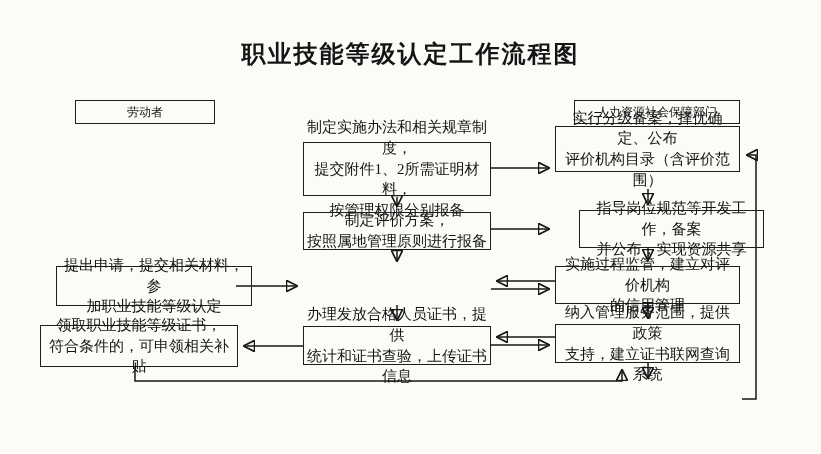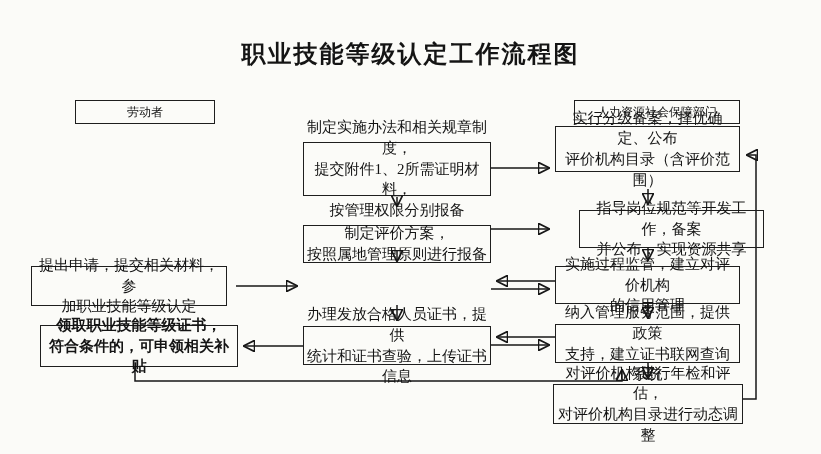--- a/index.html
+++ b/index.html
@@ -74,34 +74,32 @@
   </svg>
 
   <div class="title">职业技能等级认定工作流程图</div>
 
   <div class="lane-header" style="left:75px;top:100px;width:140px;height:24px;">劳动者</div>
   <div class="lane-header" style="left:574px;top:100px;width:166px;height:24px;">人力资源社会保障部门</div>
 
   <div class="node" style="left:303px;top:142px;width:188px;height:54px;">制定实施办法和相关规章制度，
 提交附件1、2所需证明材料，
 按管理权限分别报备</div>
-  <div class="node" style="left:303px;top:212px;width:188px;height:38px;margin-top:13px;">制定评价方案，
+  <div class="node" style="left:303px;top:212px;width:188px;height:38px;">制定评价方案，
 按照属地管理原则进行报备</div>
   <div class="node" style="left:303px;top:326px;width:188px;height:39px;">办理发放合格人员证书，提供
 统计和证书查验，上传证书信息</div>
 
   <div class="node" style="left:555px;top:126px;width:185px;height:46px;">实行分级备案，择优确定、公布
 评价机构目录（含评价范围）</div>
   <div class="node" style="left:555px;top:210px;width:185px;height:38px;margin-left:24px;">指导岗位规范等开发工作，备案
 并公布，实现资源共享</div>
   <div class="node" style="left:555px;top:324px;width:185px;height:39px;">纳入管理服务范围，提供政策
 支持，建立证书联网查询系统</div>
   <div class="node" style="left:555px;top:266px;width:185px;height:38px;">实施过程监管，建立对评价机构
 的信用管理</div>
-  <div class="node" style="left:553px;top:384px;width:190px;height:40px;">对评价机构进行年检和评估，
-对评价机构目录进行动态调整</div>
 
-  <div class="node" style="left:31px;top:266px;width:196px;height:40px;">提出申请，提交相关材料，参
+  <div class="node" style="left:56px;top:266px;width:196px;height:40px;">提出申请，提交相关材料，参
 加职业技能等级认定</div>
-  <div class="node" style="left:40px;top:325px;width:198px;height:42px;font-weight:bold;">领取职业技能等级证书，
+  <div class="node" style="left:40px;top:325px;width:198px;height:42px;">领取职业技能等级证书，
 符合条件的，可申领相关补贴</div>
 
 </div>
 
 </body></html>

